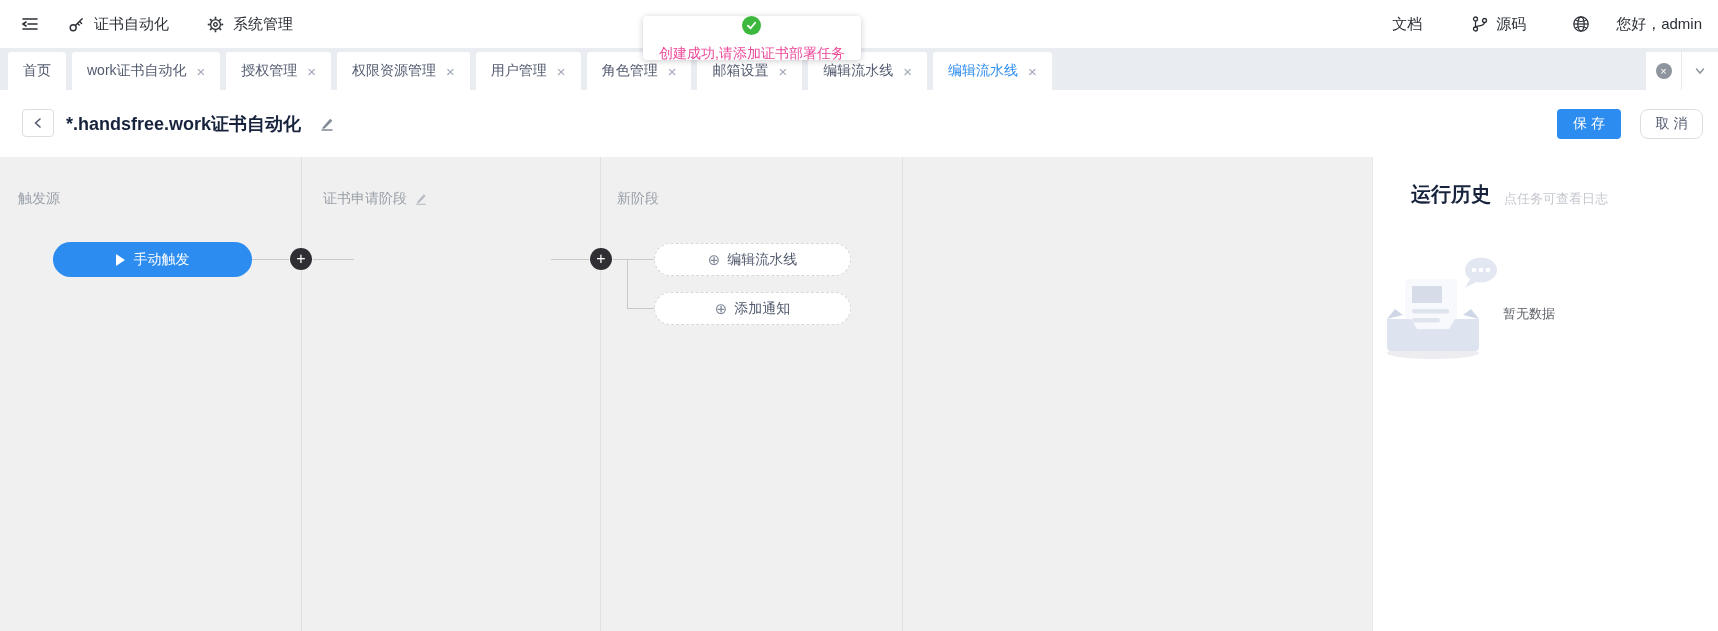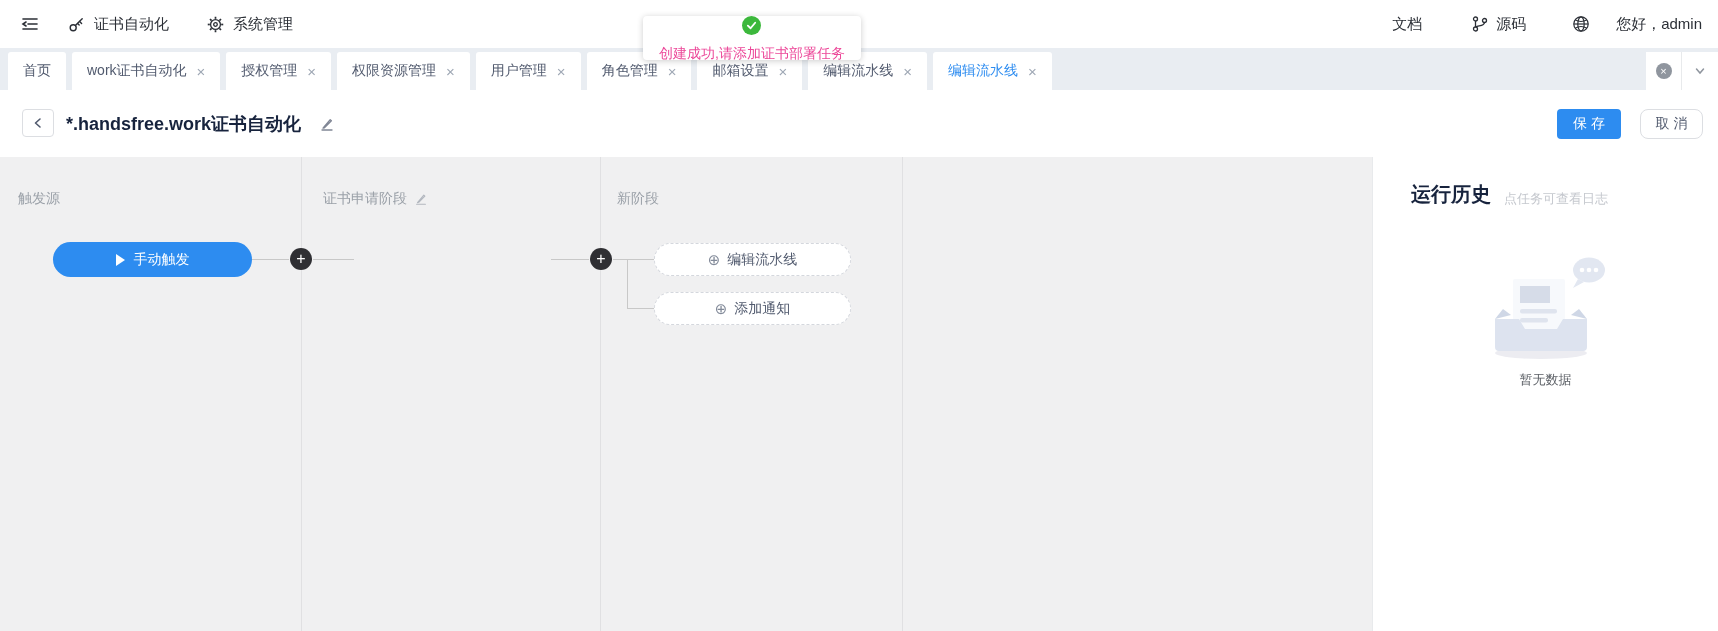--- a/index.html
+++ b/index.html
@@ -69,21 +69,21 @@
   .vline { position:absolute; width:1px; background:#c8c8c8; }
   .plus-circle { position:absolute; top:91px; width:22px; height:22px; border-radius:50%; background:#2f2f33;
                  color:#fff; display:flex; align-items:center; justify-content:center; font-size:16px; line-height:1;
                  cursor:pointer; z-index:5; }
 
   
   .history { position:absolute; left:1372px; top:157px; width:346px; height:474px; background:#fff; border-left:1px solid #e8eaec; }
   .history-header { position:absolute; left:38px; top:24px; display:flex; align-items:flex-end; gap:13px; }
   .history-title { font-size:20px; font-weight:bold; color:#17233d; }
   .history-sub { font-size:13px; color:#c5c8ce; }
-  .empty-box { position:absolute; left:0; top:100px; width:100%; display:flex; flex-direction:column; align-items:center; }
+  .empty-box { position:absolute; left:0; top:100px; width:100%; display:flex; flex-direction:row; align-items:center; }
   .empty-text { margin-top:10px; font-size:13px; color:#5c6066; }
 </style>
 </head>
 <body>
 
 <div class="app">
 
   <div class="topbar">
     <span class="icon-btn hamburger">
       <svg width="20" height="20" viewBox="0 0 20 20" fill="none" stroke="#2b2f36" stroke-width="1.6" stroke-linecap="round">

